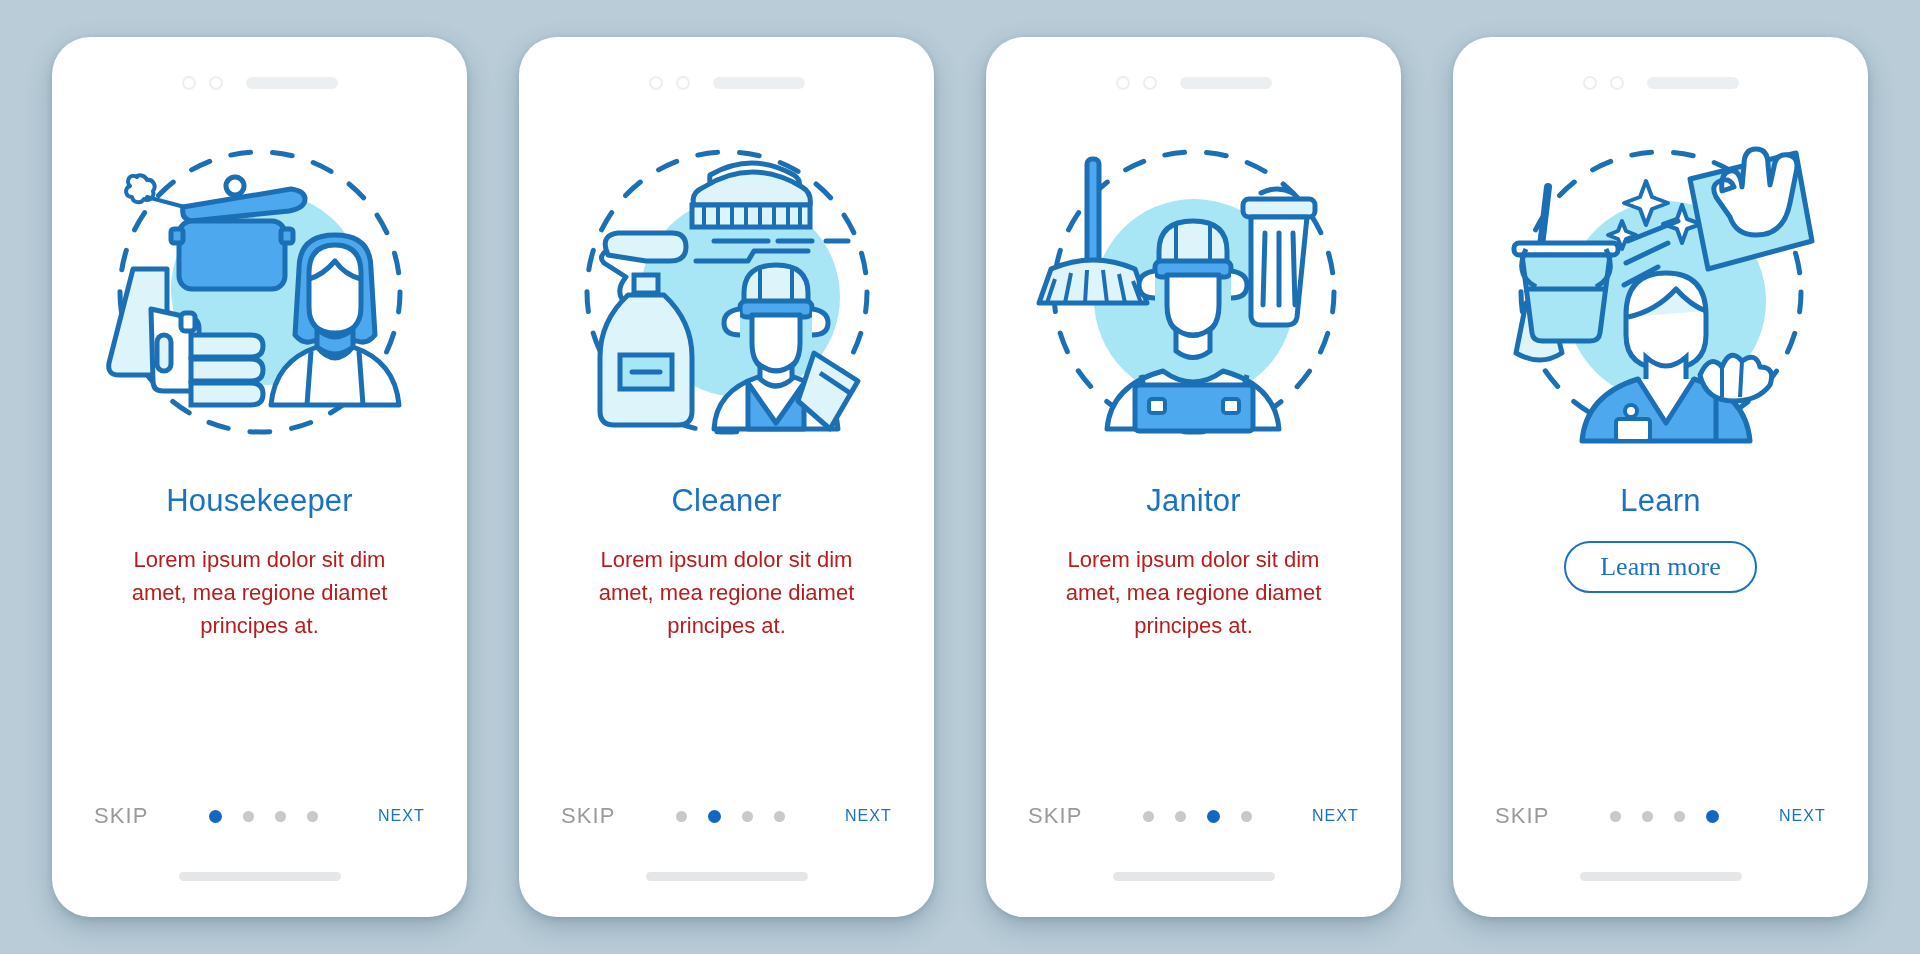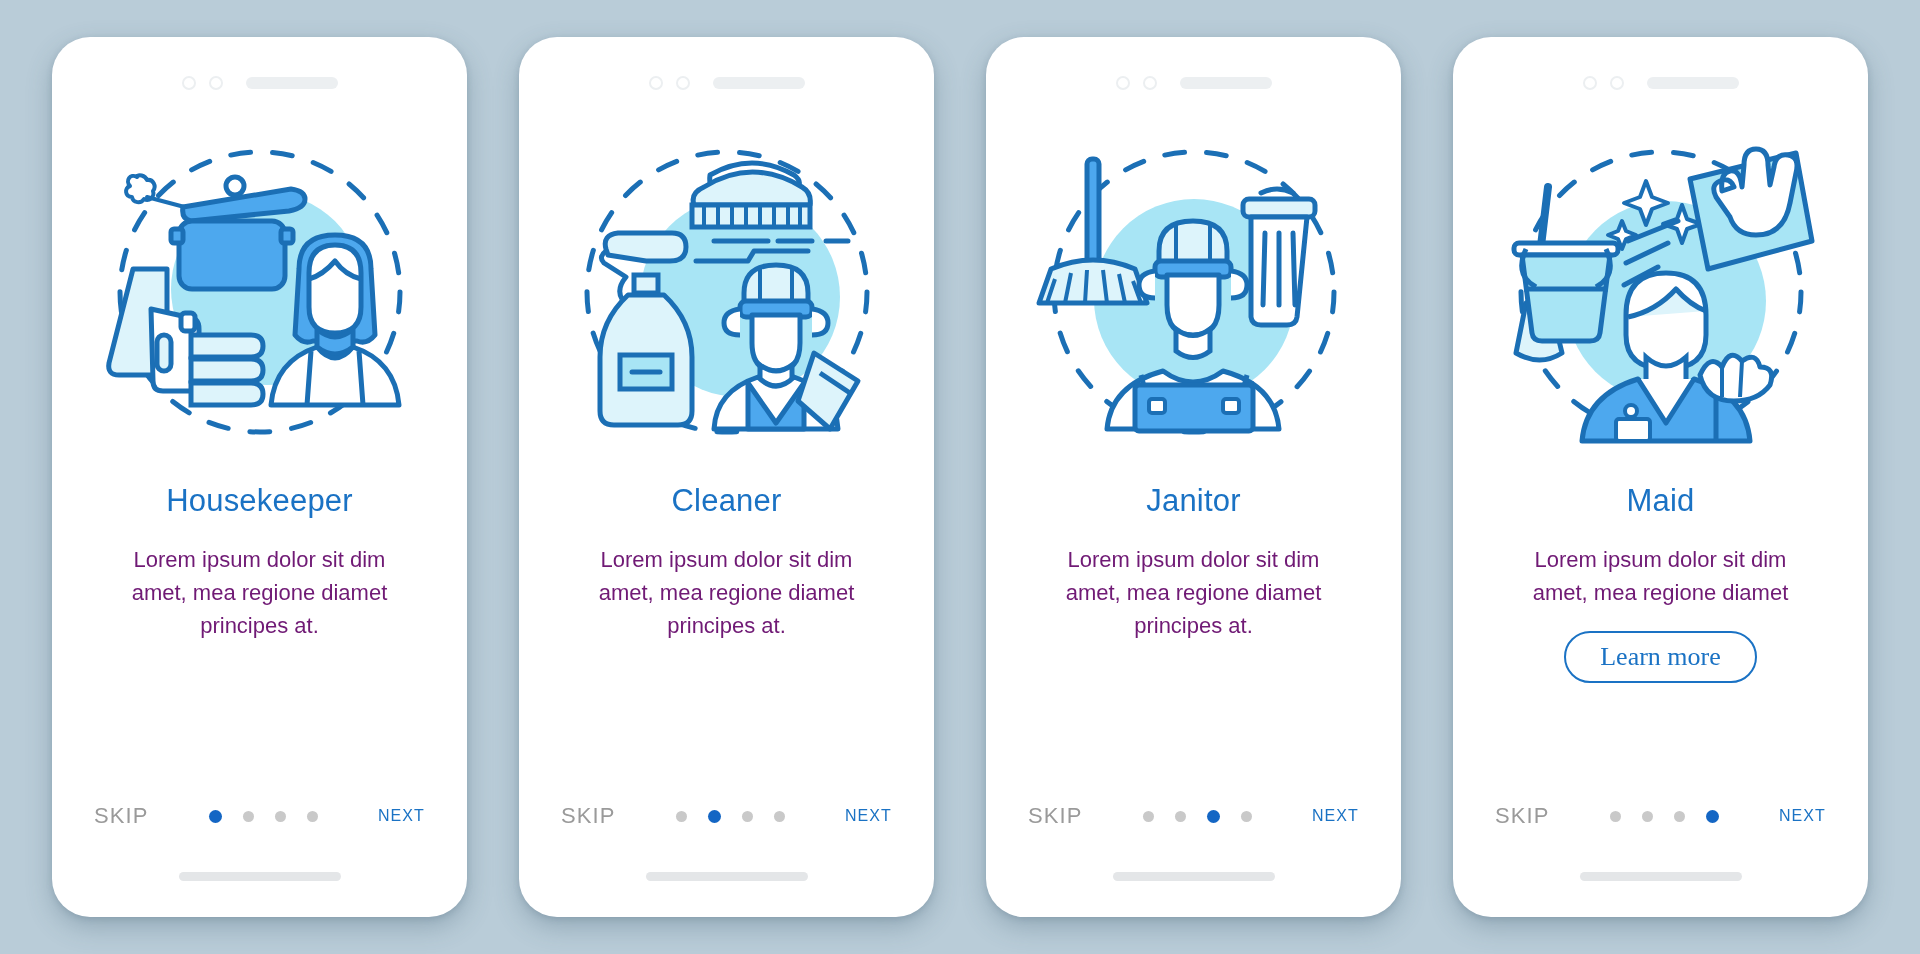--- a/index.html
+++ b/index.html
@@ -75,21 +75,21 @@
     letter-spacing: .2px;
     text-align: center;
     margin-top: 6px;
   }
   .desc {
     margin-top: 24px;
     width: 312px;
     text-align: center;
     font-size: 22px;
     line-height: 33px;
-    color: #701a75;
+    color: #b91c1c;
     font-weight: 400;
   }
 
   
   .learn-more {
     margin-top: 22px;
     padding: 11px 34px;
     border: 2px solid #1a72c4;
     border-radius: 30px;
     color: #1a72c4;
@@ -352,22 +352,21 @@
         <path d="M142 250 L170 294 L198 250" fill="#fff" stroke="#1b6fb5" stroke-width="5" stroke-linejoin="round"></path>
         <circle cx="135" cy="282" r="6" fill="#fff" stroke="#1b6fb5" stroke-width="4"></circle>
         <rect x="120" y="290" width="34" height="22" rx="3" fill="#fff" stroke="#1b6fb5" stroke-width="4"></rect>
         <path d="M220 256 L220 312" stroke="#1b6fb5" stroke-width="5"></path>
 
         <path d="M204 246 q10 -22 22 -8 q8 -20 20 -6 q14 -10 18 6 q16 0 10 18 q-12 16 -36 16 q-28 0 -34 -26z" fill="#fff" stroke="#1b6fb5" stroke-width="5" stroke-linejoin="round"></path>
         <path d="M226 238 L226 268 M246 232 L244 268" fill="none" stroke="#1b6fb5" stroke-width="4"></path>
       </svg>
     </div>
 
-    <div class="title">Maid</div>
-    <div class="desc">Lorem ipsum dolor sit dim amet, mea regione diamet</div>
+    <div class="title">Learn</div>
     <button class="learn-more">Learn more</button>
 
     <div class="nav">
       <span class="skip">SKIP</span>
       <span class="dots">
         <span class="dot"></span>
         <span class="dot"></span>
         <span class="dot"></span>
         <span class="dot active"></span>
       </span>

